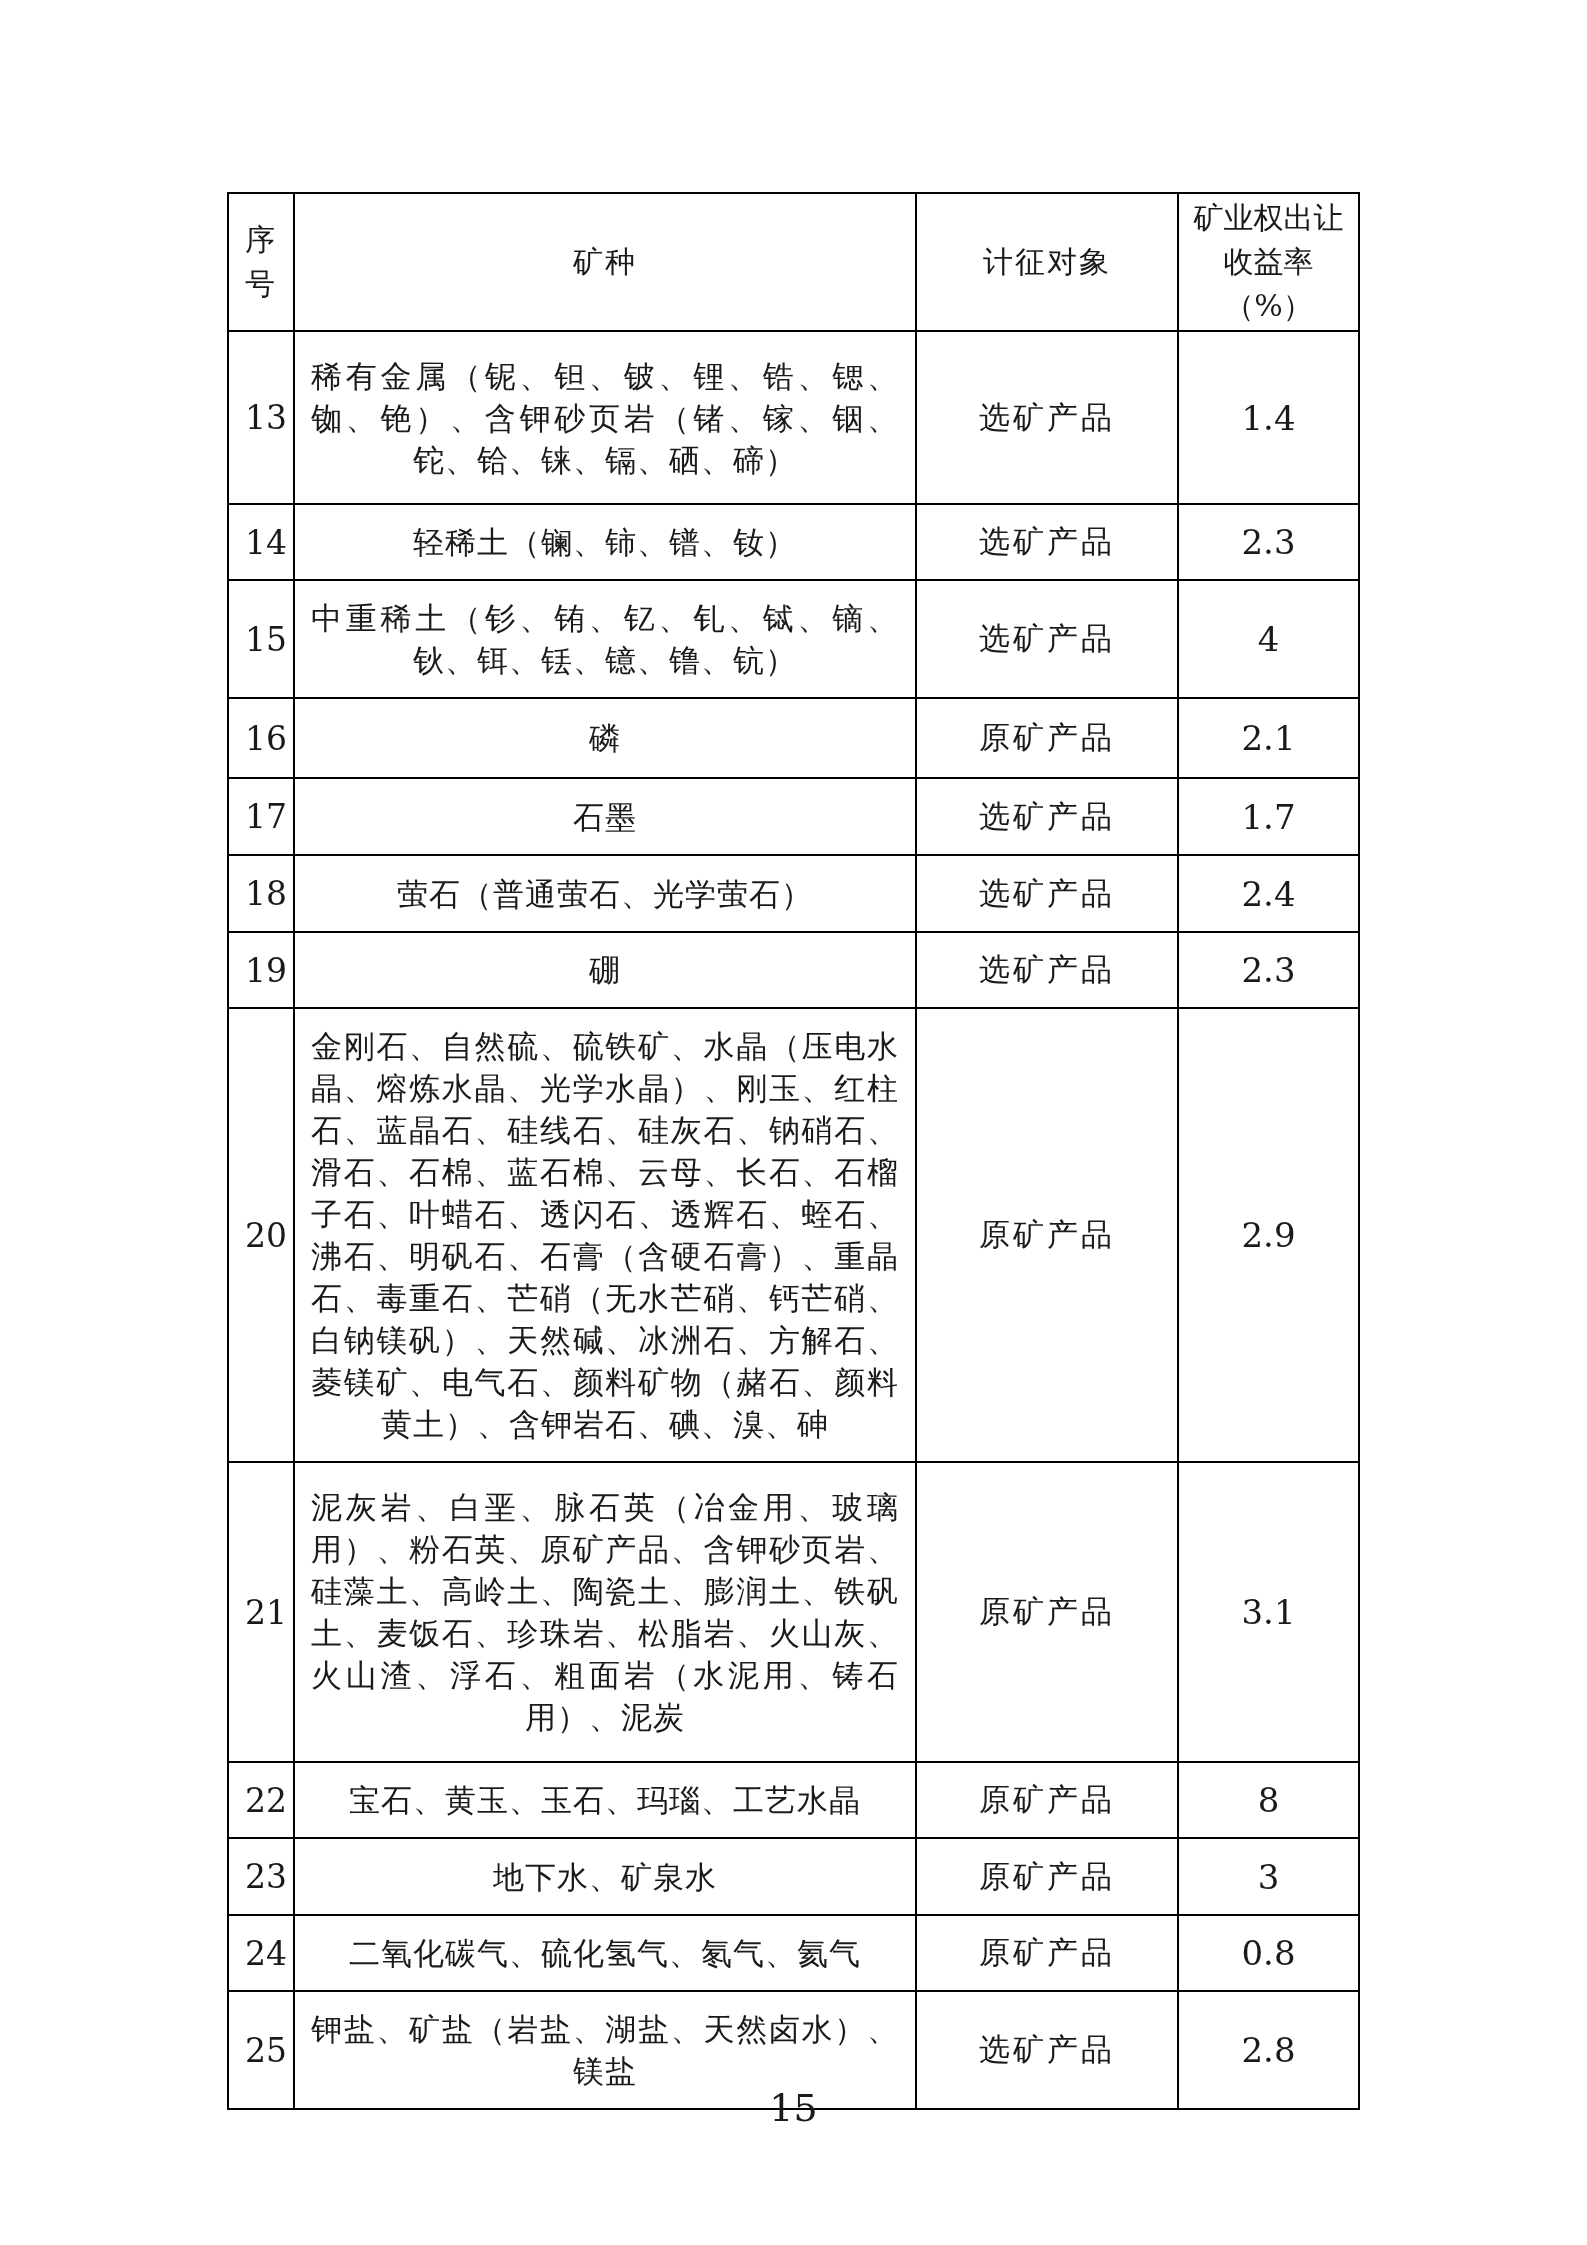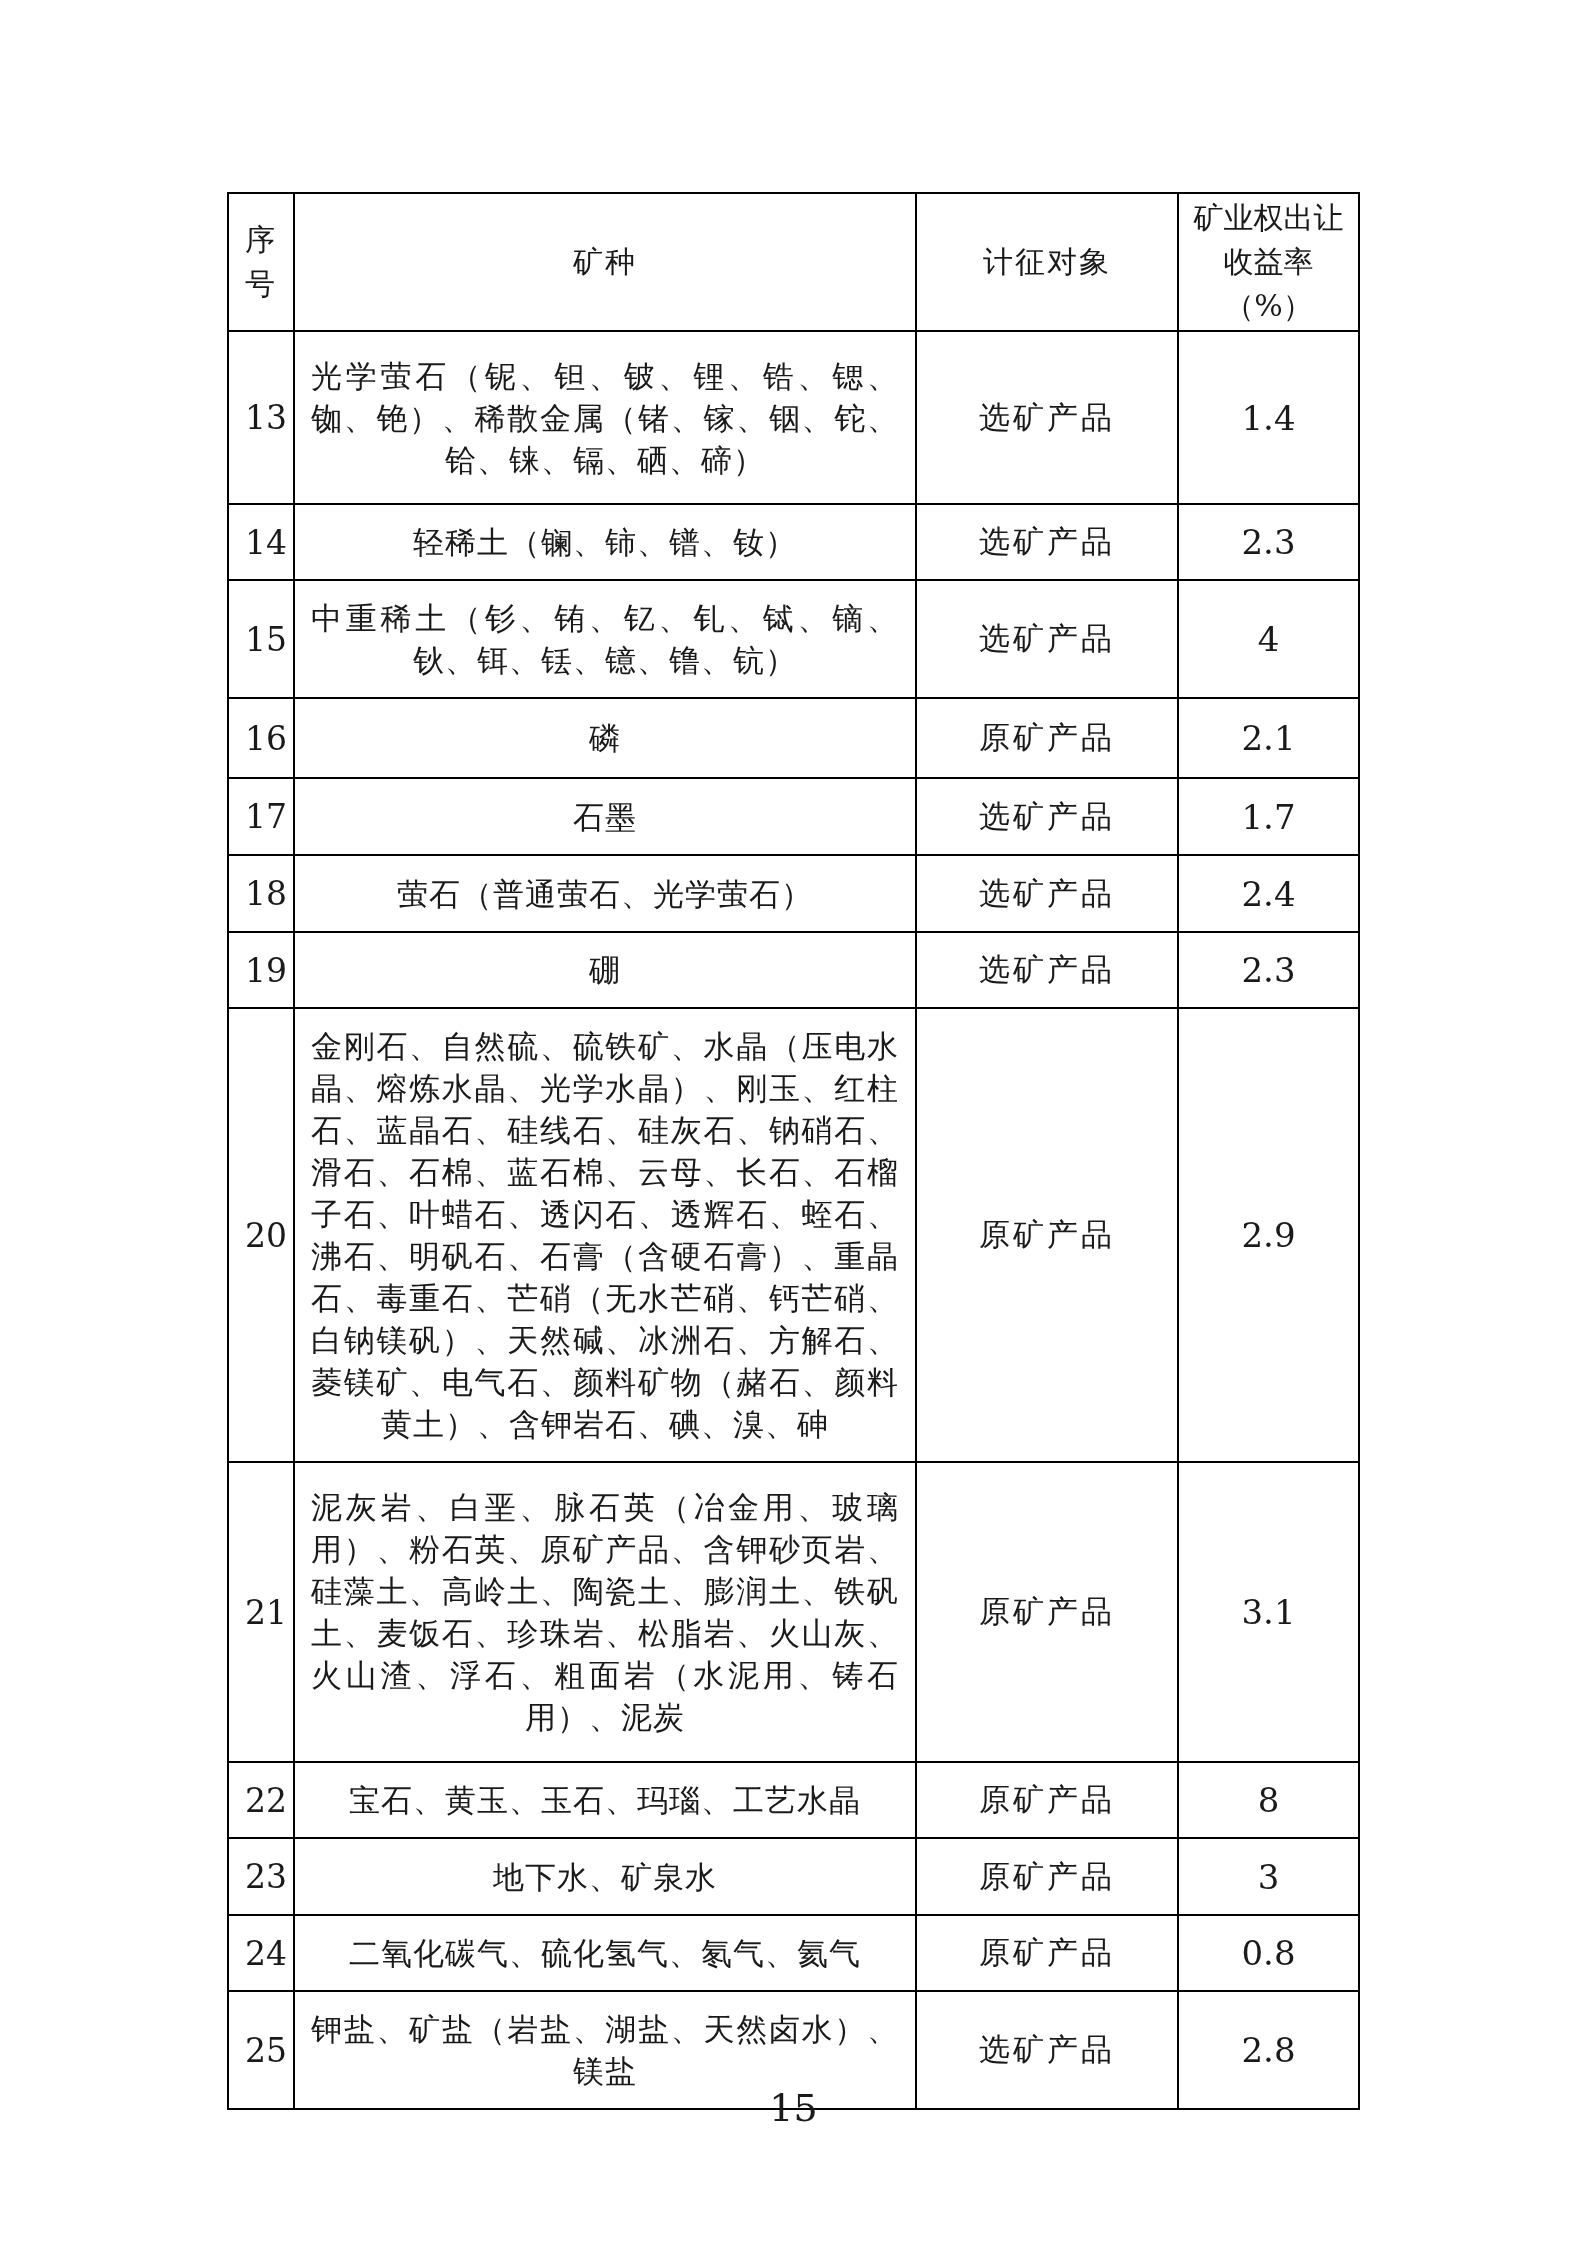--- a/index.html
+++ b/index.html
@@ -109,21 +109,21 @@
       <tr class="hdr">
         <th class="hcell">序号</th>
         <th class="hcell">矿种</th>
         <th class="hcell">计征对象</th>
         <th class="hcell h-rate">矿业权出让收益率（%）</th>
       </tr>
     </thead>
     <tbody>
       <tr class="rh-13">
         <td class="cell-idx">13</td>
-        <td class="cell-mineral">光学萤石（铌、钽、铍、锂、锆、锶、铷、铯）、稀散金属（锗、镓、铟、铊、铪、铼、镉、硒、碲）</td>
+        <td class="cell-mineral">稀有金属（铌、钽、铍、锂、锆、锶、铷、铯）、含钾砂页岩（锗、镓、铟、铊、铪、铼、镉、硒、碲）</td>
         <td class="cell-obj">选矿产品</td>
         <td class="cell-rate">1.4</td>
       </tr>
       <tr class="rh-14">
         <td class="cell-idx">14</td>
         <td class="cell-mineral">轻稀土（镧、铈、镨、钕）</td>
         <td class="cell-obj">选矿产品</td>
         <td class="cell-rate">2.3</td>
       </tr>
       <tr class="rh-15">

